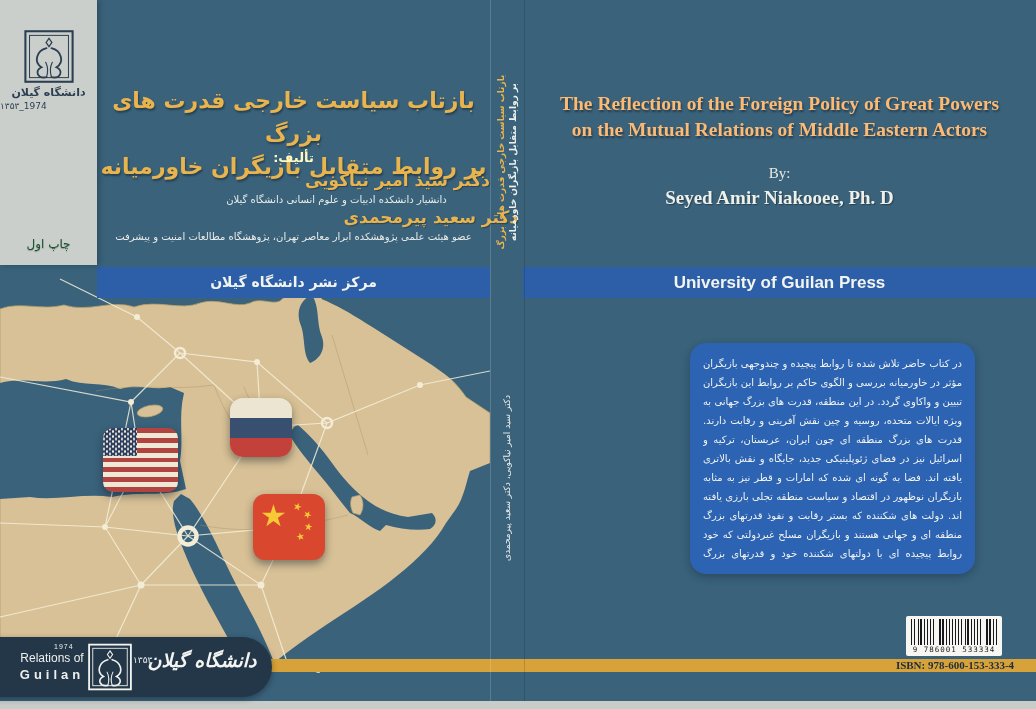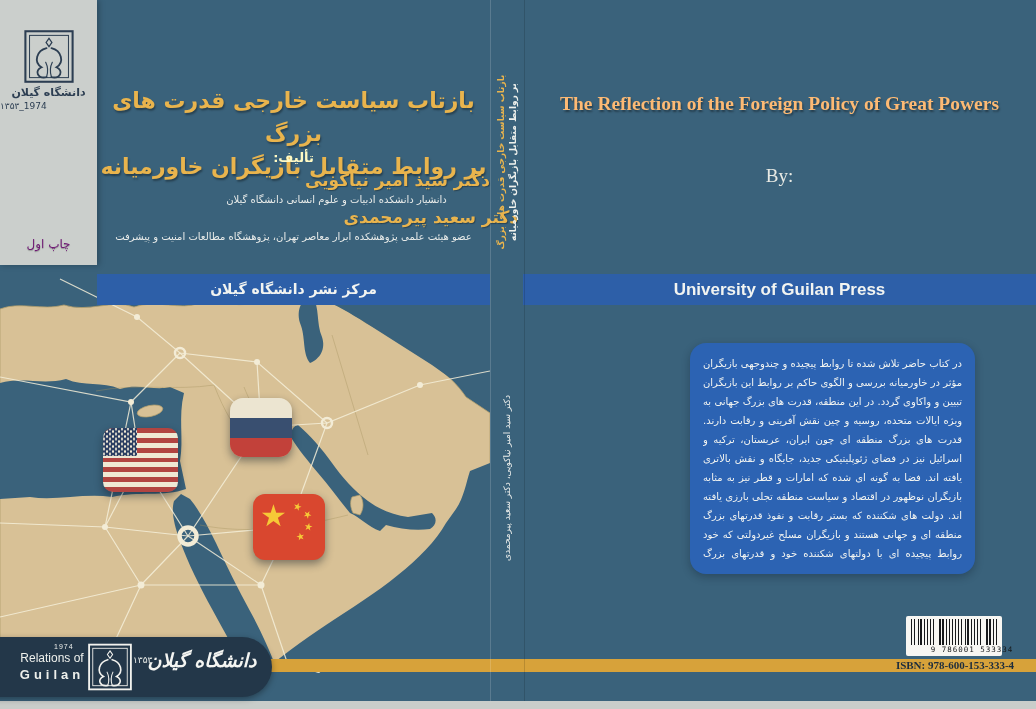--- a/index.html
+++ b/index.html
@@ -28,51 +28,51 @@
   .st1{left:40px;top:8px;font-size:10px;transform:rotate(18deg);}
   .st2{left:50px;top:16px;font-size:10px;transform:rotate(30deg);}
   .st3{left:51px;top:28px;font-size:10px;transform:rotate(10deg);}
   .st4{left:43px;top:38px;font-size:10px;transform:rotate(-12deg);}
 
   
   #flap{left:0;top:0;width:97px;height:265px;background:#cbcfcc;z-index:6;box-shadow:2px 0 6px rgba(0,0,0,.25);}
   #flap .emb{position:absolute;left:24px;top:30px;}
   .flap-uni{position:absolute;left:0;top:86px;width:97px;text-align:center;font-size:11px;font-weight:bold;color:#2c3e52;direction:rtl;}
   .flap-years{position:absolute;left:0;top:101px;width:97px;font-size:9px;color:#2c3e52;direction:ltr;}
-  .flap-edition{position:absolute;left:0;top:237px;width:97px;text-align:center;font-size:12px;color:#701a75;direction:rtl;text-shadow:0 1px 1px rgba(0,0,0,.25);}
+  .flap-edition{position:absolute;left:0;top:237px;width:97px;text-align:center;font-size:12px;color:#14532d;direction:rtl;text-shadow:0 1px 1px rgba(0,0,0,.25);}
 
   
   .fa-title{left:97px;top:84px;width:393px;text-align:center;direction:rtl;color:#e9b44d;font-weight:bold;font-size:22px;line-height:33px;z-index:2;text-shadow:1px 2px 2px rgba(0,0,0,.35);}
   .fa-byline{left:97px;top:150px;width:393px;text-align:center;direction:rtl;color:#fef9c3;font-size:13px;font-weight:bold;z-index:2;}
   .fa-author{left:97px;width:393px;text-align:right;direction:rtl;color:#e9b44d;font-size:17px;font-weight:bold;z-index:2;text-shadow:1px 1px 1px rgba(0,0,0,.3);}
   .fa-affil{left:97px;width:393px;text-align:center;direction:rtl;color:#e9ecea;font-size:10px;z-index:2;}
-  .bar{height:31px;line-height:31px;background:#2d5fa8;color:#f2f4f1;text-align:center;z-index:2;margin-top:7px;}
+  .bar{height:31px;line-height:31px;background:#2d5fa8;color:#f2f4f1;text-align:center;z-index:2;}
   #bar-left{left:97px;top:267px;width:393px;font-size:14px;font-weight:bold;direction:rtl;}
   #bar-right{left:523px;top:267px;width:513px;font-size:17px;font-weight:bold;font-family:"Liberation Sans",sans-serif;}
 
   
   #spine{left:490px;top:0;width:33px;height:709px;z-index:4;border-left:1px solid rgba(255,255,255,.16);border-right:1px solid rgba(0,0,0,.14);}
   .spine-title{position:absolute;left:507px;top:162px;width:232px;transform:translate(-50%,-50%) rotate(-90deg);text-align:center;direction:rtl;z-index:4;}
   .spine-title .sp1{display:block;font-size:9px;font-weight:bold;color:#e9b44d;line-height:12px;}
   .spine-title .sp2{display:block;font-size:9px;font-weight:bold;color:#eef0ec;line-height:12px;}
   .spine-authors{position:absolute;left:507px;top:478px;width:214px;transform:translate(-50%,-50%) rotate(-90deg);text-align:center;direction:rtl;font-size:9px;color:#e9ecea;z-index:4;}
 
   
   .en-title{left:523px;top:91px;width:513px;text-align:center;color:#fdba74;font-family:"Liberation Serif","DejaVu Serif",serif;font-weight:bold;font-size:19.5px;line-height:26px;z-index:2;text-shadow:1px 2px 2px rgba(0,0,0,.4);}
-  .en-by{left:523px;top:165px;width:513px;text-align:center;color:#e8eae4;font-family:"Liberation Serif","DejaVu Serif",serif;font-size:19px;z-index:2;}
+  .en-by{left:523px;top:165px;width:513px;text-align:center;color:#e8eae4;font-family:"Liberation Serif","DejaVu Serif",serif;font-size:15px;z-index:2;}
   .en-authors{left:523px;top:185px;width:513px;text-align:center;color:#eef0ea;font-family:"Liberation Serif","DejaVu Serif",serif;font-weight:bold;font-size:19px;line-height:25px;z-index:2;text-shadow:1px 1px 1px rgba(0,0,0,.35);}
 
   #synopsis-panel{left:690px;top:343px;width:285px;height:231px;background:#2c63b3;border-radius:16px;z-index:2;box-shadow:0 3px 8px rgba(10,20,35,.3);}
   #synopsis-panel .txt{position:absolute;left:13px;top:11px;width:259px;height:209px;direction:rtl;text-align:justify;color:#f2f4f1;font-size:10px;line-height:19px;overflow:hidden;}
 
   
   #barcode{left:906px;top:616px;width:96px;height:40px;background:#f7f6f2;border-radius:2px;z-index:4;}
   #barcode .bars{position:absolute;left:5px;top:3px;width:86px;height:26px;
     background:repeating-linear-gradient(90deg,#16181a 0 1.5px,transparent 1.5px 3.2px,#16181a 3.2px 4.4px,transparent 4.4px 6.8px,#16181a 6.8px 7.6px,transparent 7.6px 9.4px);}
-  #barcode .digits{position:absolute;left:0;top:29px;width:96px;text-align:center;font-family:"DejaVu Sans Mono",monospace;font-size:7.5px;color:#16181a;letter-spacing:1px;padding-left:18px;}
+  #barcode .digits{position:absolute;left:0;top:29px;width:96px;text-align:center;font-family:"DejaVu Sans Mono",monospace;font-size:7.5px;color:#16181a;letter-spacing:1px;}
   #gold-stripe{left:0;top:659px;width:1036px;height:13px;background:#d7a23a;z-index:3;}
   #isbn{left:845px;top:659px;width:220px;height:13px;line-height:13px;text-align:center;font-size:11px;font-weight:bold;color:#1d2d3d;z-index:4;font-family:"Liberation Serif","DejaVu Serif",serif;}
 
   
   #banner{left:-14px;top:637px;width:286px;height:60px;background:#233749;border-radius:0 30px 30px 0;z-index:7;box-shadow:0 2px 6px rgba(0,0,0,.35);}
   #banner .yr{position:absolute;left:68px;top:6px;font-size:7px;color:#eef0ec;letter-spacing:1px;font-family:"Liberation Sans",sans-serif;}
   #banner .u1{position:absolute;left:28px;top:14px;width:76px;text-align:center;font-size:12px;color:#eef0ec;font-family:"Liberation Sans",sans-serif;}
   #banner .u2{position:absolute;left:28px;top:30px;width:76px;text-align:center;font-size:13px;font-weight:bold;letter-spacing:4px;color:#eef0ec;font-family:"Liberation Sans",sans-serif;}
   #banner .emb2{position:absolute;left:102px;top:6px;}
   #banner .fy{position:absolute;left:147px;top:18px;font-size:9px;color:#eef0ec;direction:rtl;}
@@ -189,23 +189,25 @@
 
 <div id="spine" class="abs"></div>
 <div class="spine-title">
   <span class="sp1">بازتاب سیاست خارجی قدرت های بزرگ</span>
   <span class="sp2">بر روابط متقابل بازیگران خاورمیانه</span>
 </div>
 <div class="spine-authors">دکتر سید امیر نیاکویی، دکتر سعید پیرمحمدی</div>
 
 <div class="abs en-title">
   <div>The Reflection of the Foreign Policy of Great Powers</div>
+  <div>on the Mutual Relations of Middle Eastern Actors</div>
 </div>
 <div class="abs en-by">By:</div>
 <div class="abs en-authors">
+  <div>Seyed Amir Niakooee, Ph. D</div>
 </div>
 <div id="bar-right" class="abs bar">University of Guilan Press</div>
 
 <div id="synopsis-panel" class="abs">
   <div class="txt">در کتاب حاضر تلاش شده تا روابط پیچیده و چندوجهی بازیگران مؤثر در خاورمیانه بررسی و الگوی حاکم بر روابط این بازیگران تبیین و واکاوی گردد. در این منطقه، قدرت های بزرگ جهانی به ویژه ایالات متحده، روسیه و چین نقش آفرینی و رقابت دارند. قدرت های بزرگ منطقه ای چون ایران، عربستان، ترکیه و اسرائیل نیز در فضای ژئوپلیتیکی جدید، جایگاه و نقش بالاتری یافته اند. فضا به گونه ای شده که امارات و قطر نیز به مثابه بازیگران نوظهور در اقتصاد و سیاست منطقه تجلی بارزی یافته اند. دولت های شکننده که بستر رقابت و نفوذ قدرتهای بزرگ منطقه ای و جهانی هستند و بازیگران مسلح غیردولتی که خود روابط پیچیده ای با دولتهای شکننده خود و قدرتهای بزرگ منطقه ای و جهانی دارند نیز نیروهایی موثر در ژئوپولیتیک جدید خاورمیانه اند. در این کتاب، طبقه بندی بازیگران مؤثر در خاورمیانه در چهار سطح قدرت های جهانی، قدرت های بزرگ منطقه ای، دولت های شکننده و بازیگران مسلح غیردولتی و واکاوی برهم کنش و روابط پیچیده بازیگران در این چهار سطح مورد توجه قرار می گیرد. کتاب حاضر را می توان به عنوان منبع اصلی و کمکی برای دروس مرتبط با خاورمیانه در مقطع کارشناسی ارشد و دکتری رشته های علوم سیاسی، روابط بین الملل و مطالعات خاورمیانه مورد استفاده قرار داد.</div>
 </div>
 
 <div id="gold-stripe" class="abs"></div>
 <div id="barcode" class="abs">
   <div class="bars"></div>

